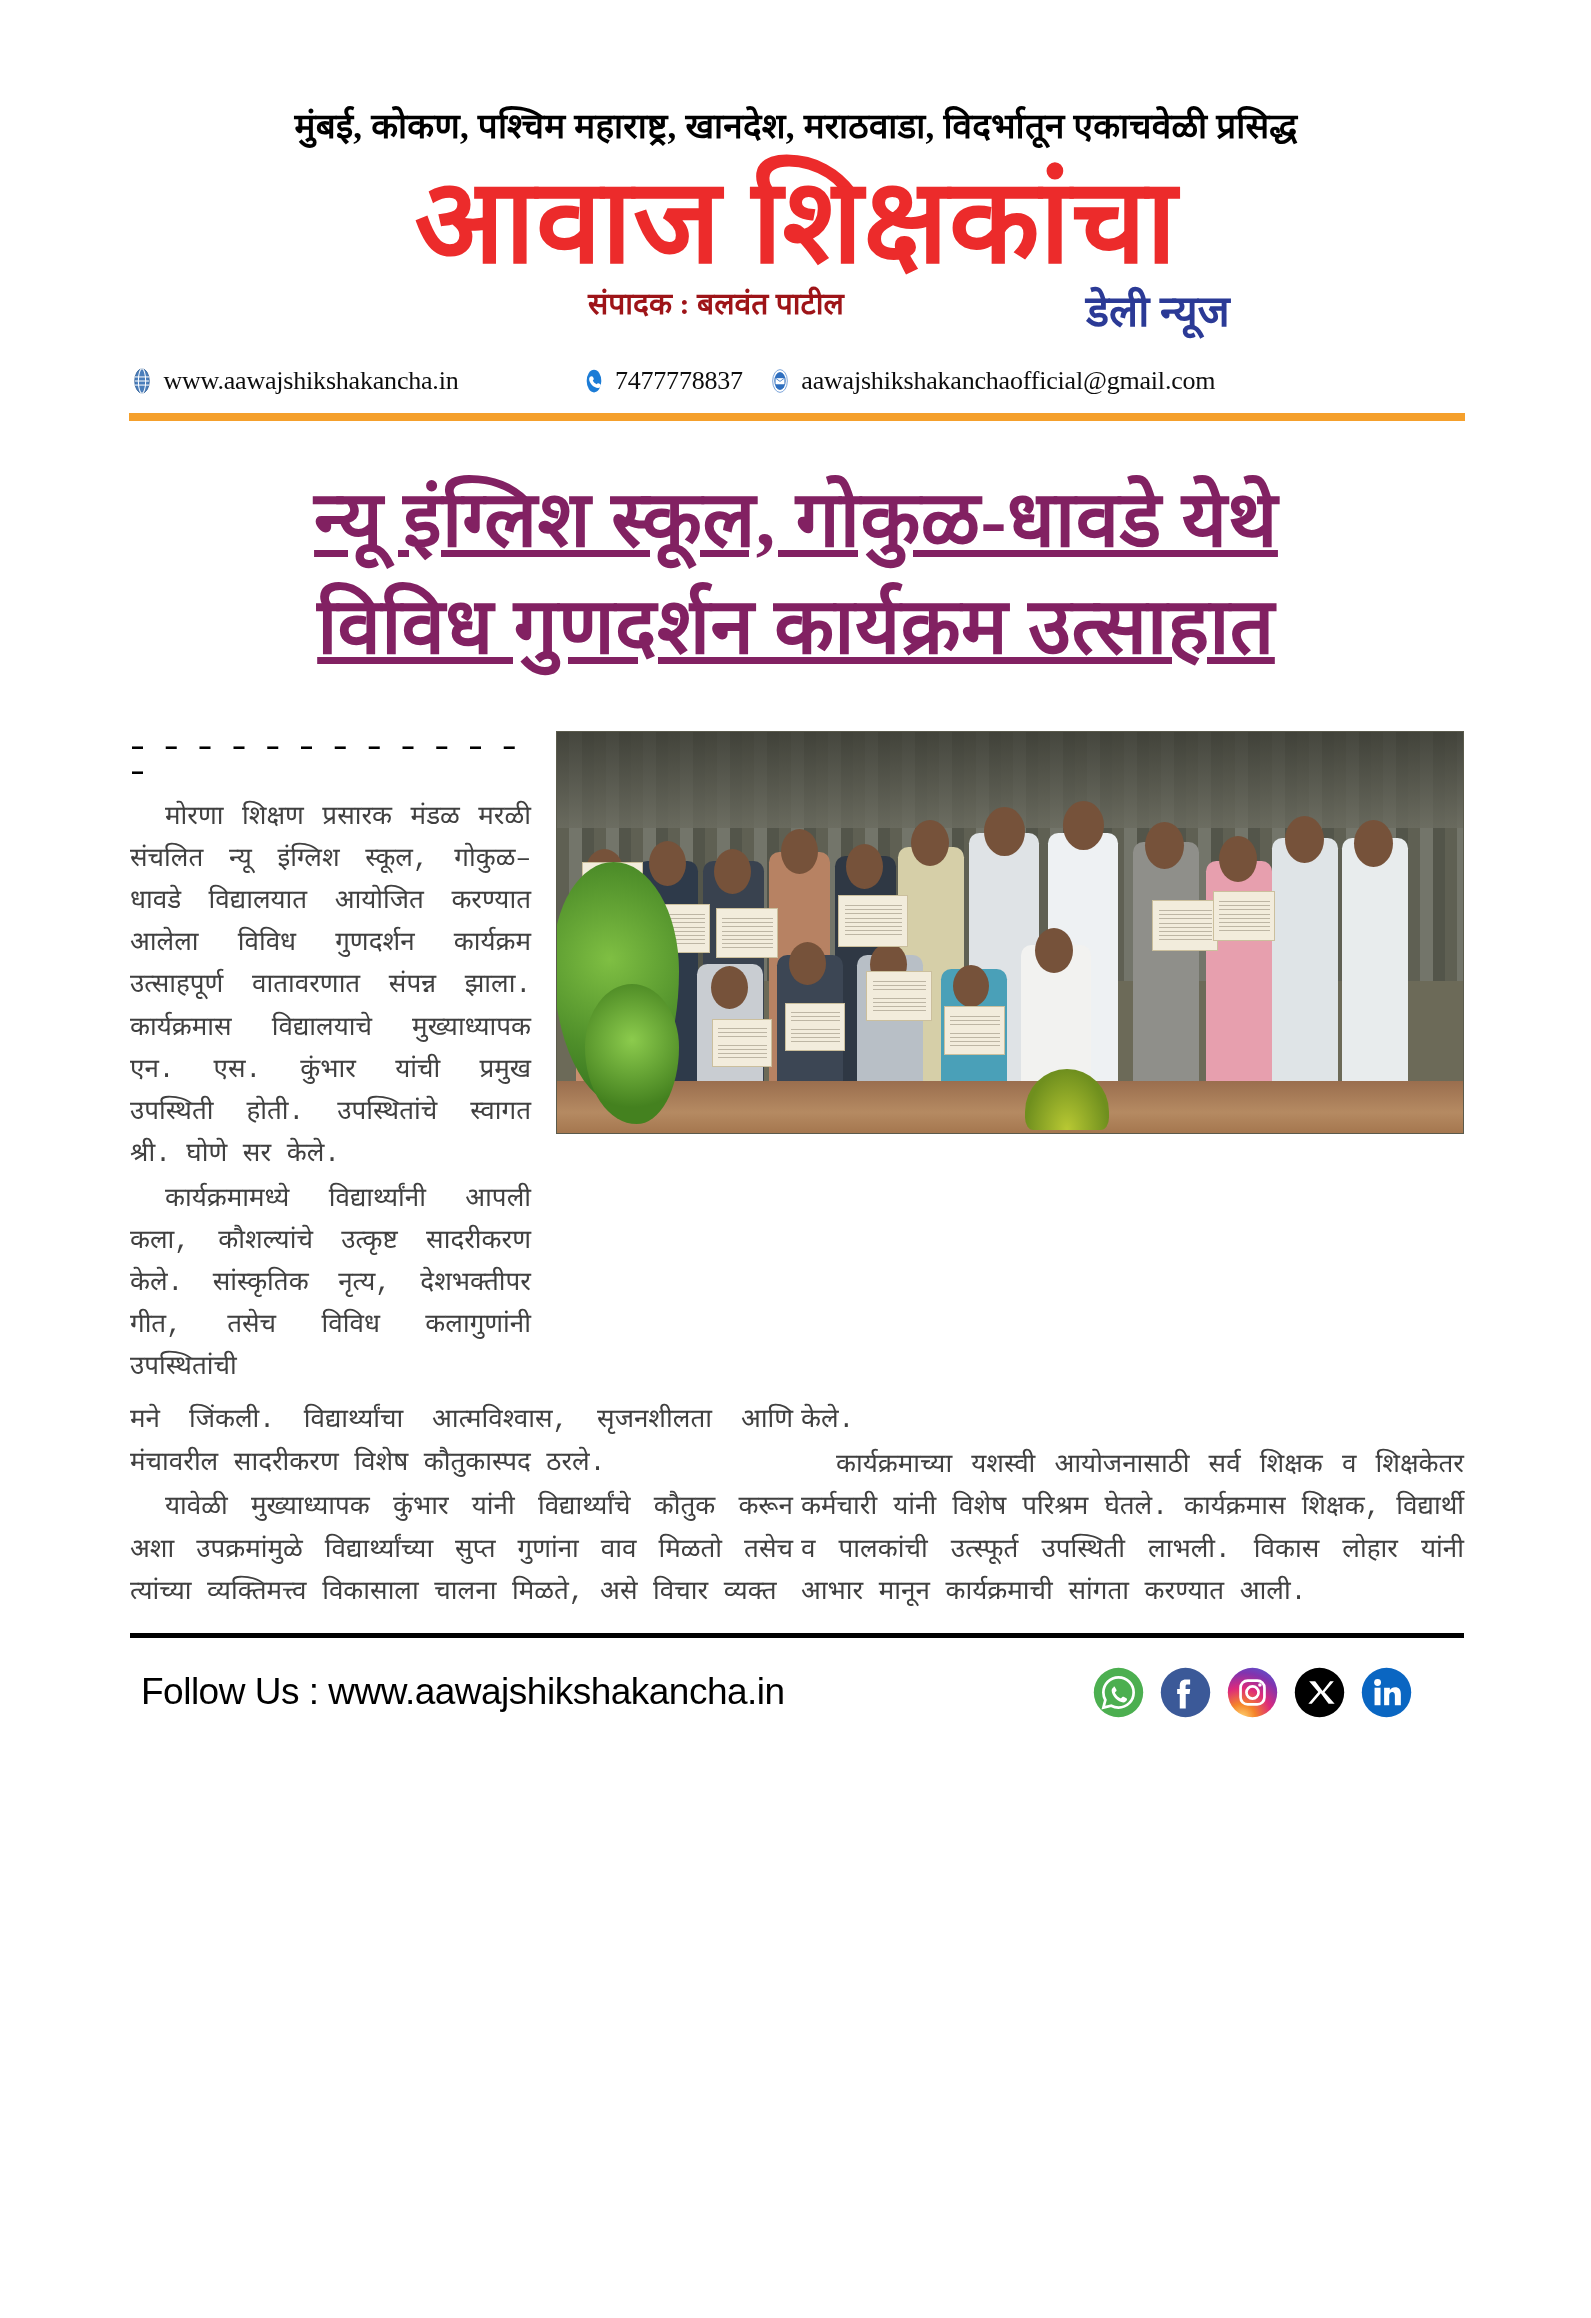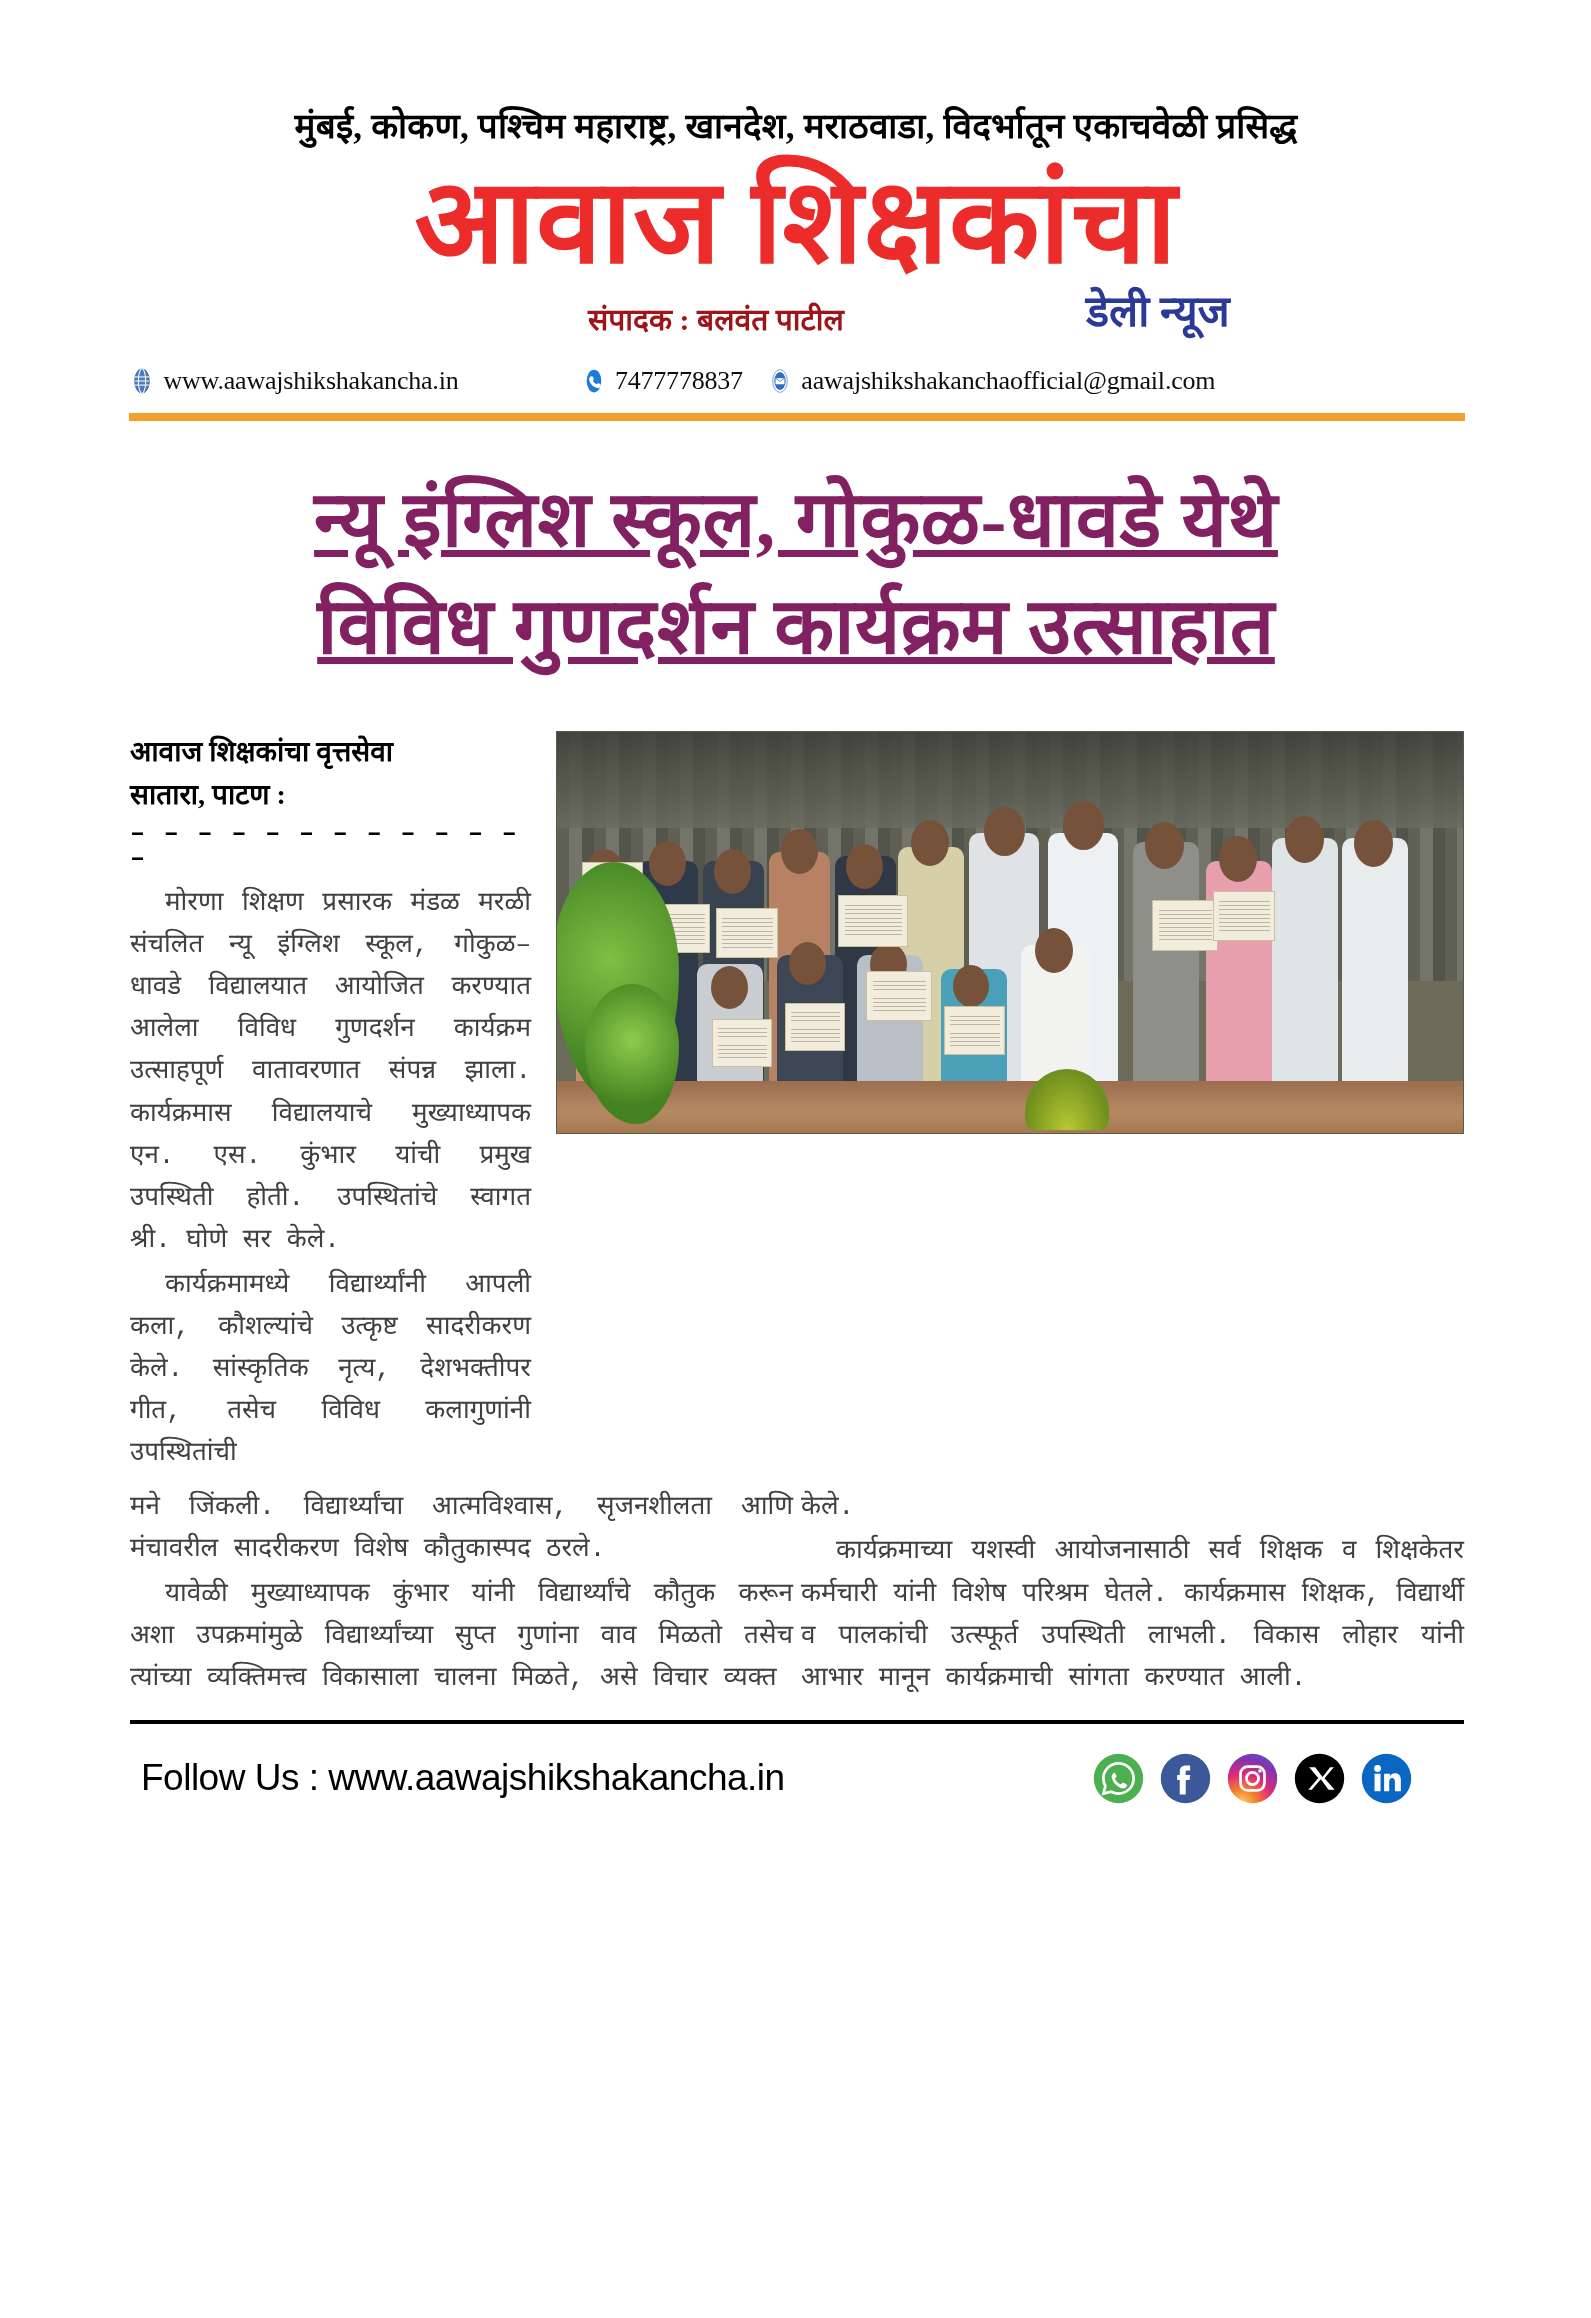--- a/index.html
+++ b/index.html
@@ -51,21 +51,21 @@
 
   .masthead-subrow {
     position: relative;
     height: 70px;
     margin-top: -11.2px;
   }
 
   .editor-line {
     position: absolute;
     left: 494px;
-    top: 18px;
+    top: 2px;
     font-family: "Liberation Serif", "DejaVu Serif", serif;
     font-weight: bold;
     font-size: 30px;
     color: #9E1418;
     white-space: nowrap;
   }
 
   .daily-news {
     position: absolute;
     left: 992px;
@@ -353,24 +353,20 @@
   <div class="headline">
     <div>न्यू इंग्लिश स्कूल, गोकुळ-धावडे येथे</div>
     <div>विविध गुणदर्शन कार्यक्रम उत्साहात</div>
   </div>
 
   <div class="content">
 
     <div class="top-row">
 
       <div class="col1">
-        <div class="byline">
-          <div>आवाज शिक्षकांचा वृत्तसेवा</div>
-          <div>सातारा, पाटण :</div>
-        </div>
         <div class="dashline">– – – – – – – – – – – – –</div>
         <p class="body">मोरणा शिक्षण प्रसारक मंडळ मरळी संचलित न्यू इंग्लिश स्कूल, गोकुळ–धावडे विद्यालयात आयोजित करण्यात आलेला विविध गुणदर्शन कार्यक्रम उत्साहपूर्ण वातावरणात संपन्न झाला. कार्यक्रमास विद्यालयाचे मुख्याध्यापक एन. एस. कुंभार यांची प्रमुख उपस्थिती होती. उपस्थितांचे स्वागत श्री. घोणे सर केले.</p>
         <p class="body">कार्यक्रमामध्ये विद्यार्थ्यांनी आपली कला, कौशल्यांचे उत्कृष्ट सादरीकरण केले. सांस्कृतिक नृत्य, देशभक्तीपर गीत, तसेच विविध कलागुणांनी उपस्थितांची</p>
       </div>
 
       <div class="photo-wrap">
         <div class="photo">
           <div class="ph-wall"></div>
           <div class="ph-wall2"></div>
           <div class="ph-floor"></div>

